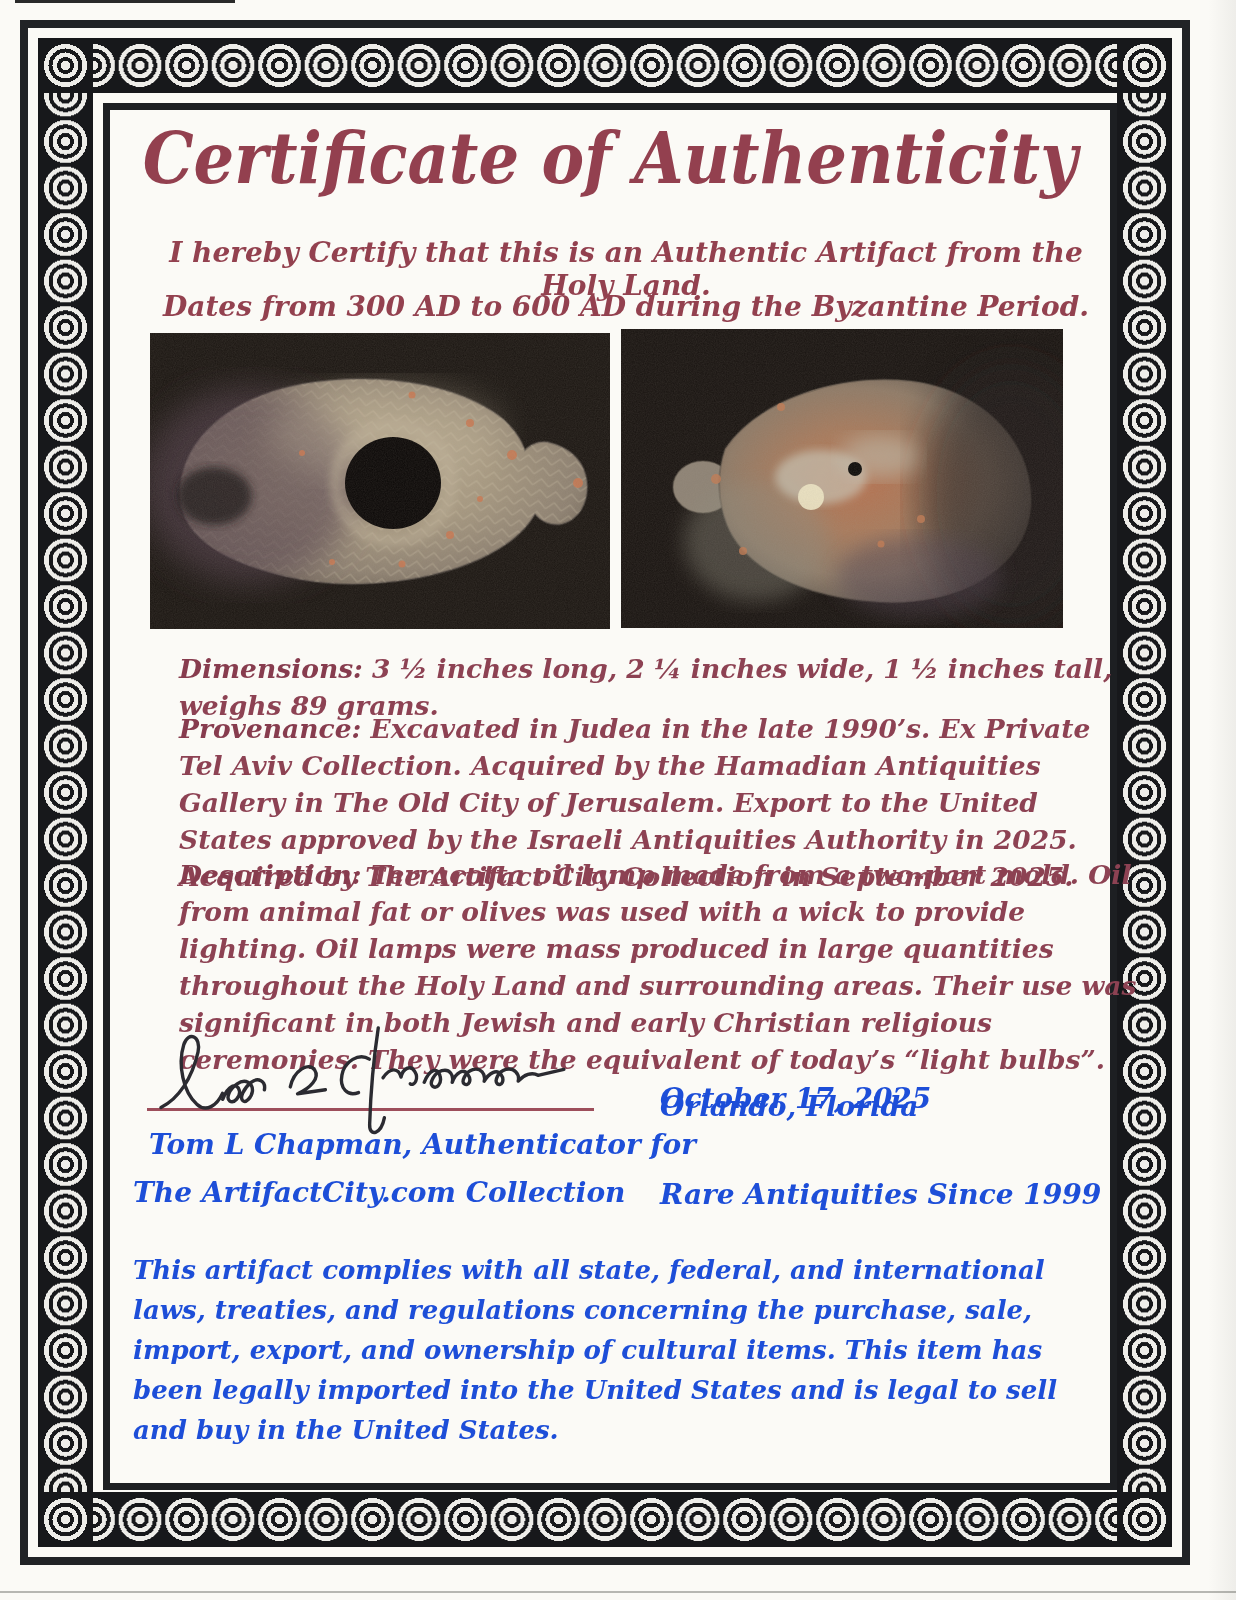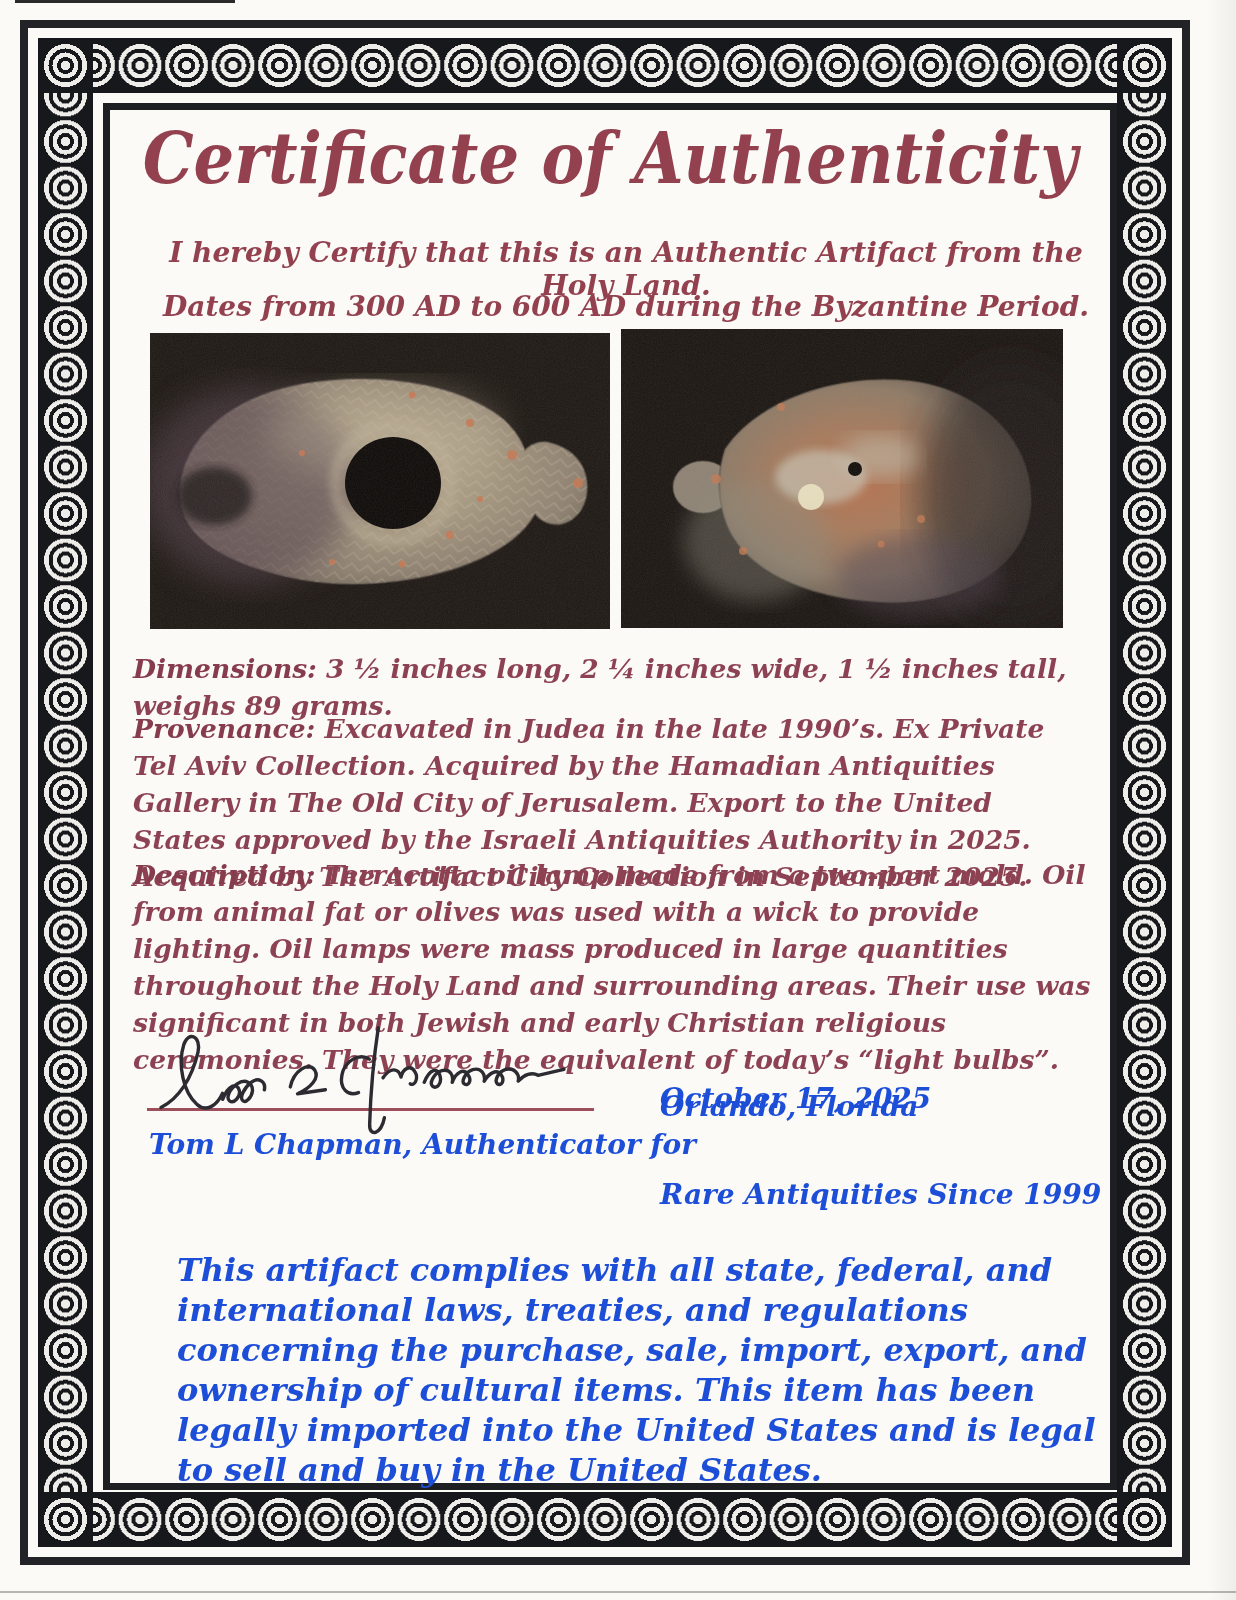--- a/index.html
+++ b/index.html
@@ -42,26 +42,26 @@
   .edge-shade{position:absolute;right:0;top:0;width:28px;height:1600px;
     background:linear-gradient(to right, rgba(0,0,0,0), rgba(70,70,70,0.07));}
   
   .t{position:absolute;font-style:italic;font-weight:700;color:#1d4ed8;}
   .title{
     left:110px;top:120px;width:1000px;text-align:center;
     font-size:64px;color:#93404f;transform:scaleY(1.12);letter-spacing:0px;
   }
   .stmt{left:136px;width:980px;text-align:center;font-size:28px;color:#93414f;}
   .stmt1{top:236px;} .stmt2{top:290px;}
-  .para{font-size:26.5px;line-height:37px;color:#8d4253;}
+  .para{font-size:26.5px;line-height:37px;color:#8d4253;margin-left:46px;}
   .lbl{font-weight:700;color:#873c4e;}
   .dims{left:133px;top:650px;width:960px;}
   .prov{left:133px;top:710px;width:958px;}
   .desc{left:133px;top:856px;width:958px;}
-  .legal{left:133px;top:1250px;width:952px;font-size:32px;line-height:40px;margin-left:44px;}
+  .legal{left:133px;top:1250px;width:952px;font-size:26px;line-height:40px;}
   .sigrow{font-size:28px;}
   .sig-l1{left:149px;top:1128px;} .sig-l2{left:133px;top:1176px;}
   .sig-date{left:660px;top:1082px;} .sig-loc{left:660px;top:1090px;} .sig-tag{left:660px;top:1178px;}
   .sig-line{position:absolute;left:147px;top:1108px;width:447px;height:3px;background:#9d4e5b;}
   .sig-svg{position:absolute;left:140px;top:1012px;width:470px;height:130px;transform:rotate(-2deg);}
   
   .photo{position:absolute;display:block;}
   .photoL{left:150px;top:333px;width:460px;height:296px;}
   .photoR{left:621px;top:329px;width:442px;height:299px;}
 </style>
@@ -217,19 +217,20 @@
       <path d="M20,88 C38,80 52,60 59,34 C63,18 50,12 45,26 C38,46 43,74 56,86 C65,95 76,88 82,76"></path>
       <path d="M82,82 C88,68 97,65 99,74 C100,80 93,87 89,84 C85,81 89,72 97,67 C105,62 113,66 112,75 C111,81 105,87 102,84 C99,81 103,72 111,66 C118,61 126,65 124,74"></path>
       <path d="M150,72 C154,56 169,47 175,56 C180,64 170,74 157,79 L185,76"></path>
       <path d="M218,80 C207,84 199,75 202,62 C205,48 220,40 230,47"></path>
       <path d="M240,16 C234,48 230,82 228,112 C227,125 239,123 243,106"></path>
       <path d="M243,66 C251,55 259,57 261,66 C263,58 271,53 275,61 C279,68 274,76 270,73"></path>
       <path d="M284,72 C290,59 298,57 300,66 C302,74 296,80 292,76 C289,73 294,63 302,61 C310,59 314,66 312,73 C316,63 324,59 328,66 C332,72 328,78 324,75 C321,73 325,63 333,61 C341,59 346,66 344,73 C349,65 357,61 361,67 C365,73 361,79 357,76 C354,73 358,64 366,62 C374,60 380,67 378,74 C384,68 392,65 398,69 L424,64"></path>
     </g>
   </svg>
   <div class="t sigrow sig-l1">Tom L Chapman, Authenticator for</div>
+  <div class="t sigrow sig-l2">The ArtifactCity.com Collection</div>
   <div class="t sigrow sig-date">October 17, 2025</div>
   <div class="t sigrow sig-loc">Orlando, Florida</div>
   <div class="t sigrow sig-tag">Rare Antiquities Since 1999</div>
 
   <div class="t legal">This artifact complies with all state, federal, and international laws, treaties, and regulations concerning the purchase, sale, import, export, and ownership of cultural items. This item has been legally imported into the United States and is legal to sell and buy in the United States.</div>
 
 </div>
 
 </body></html>

